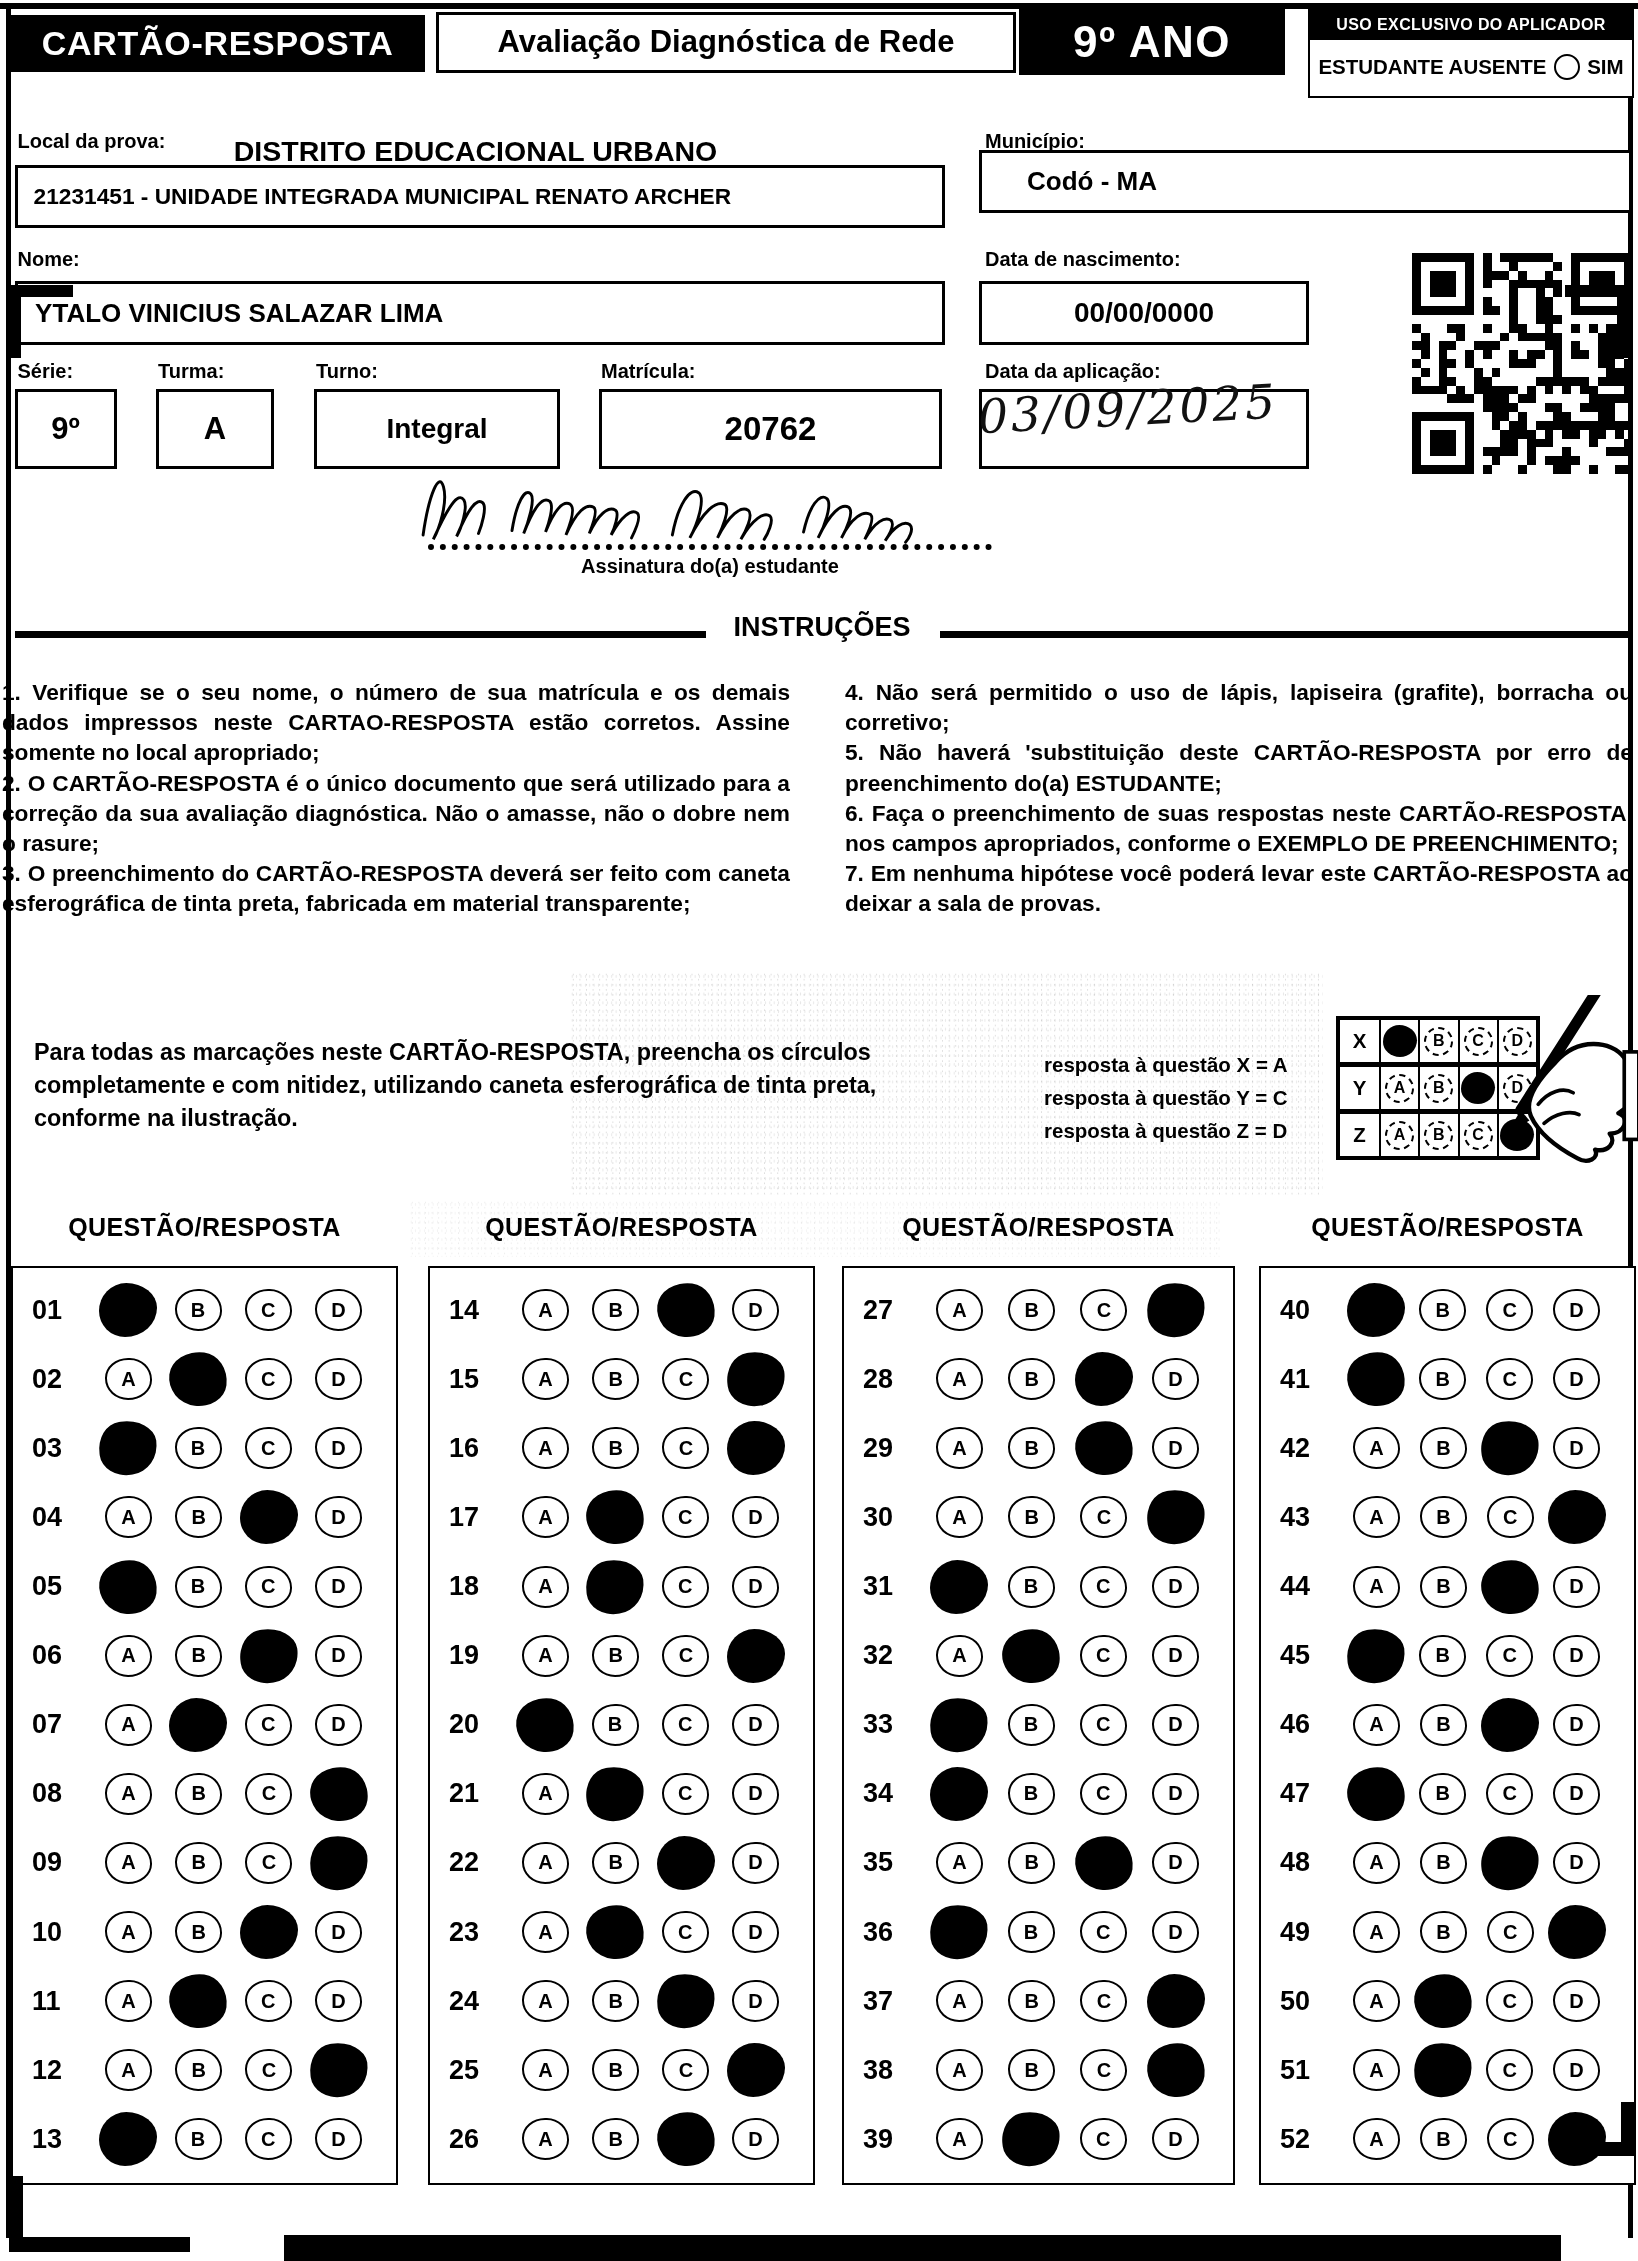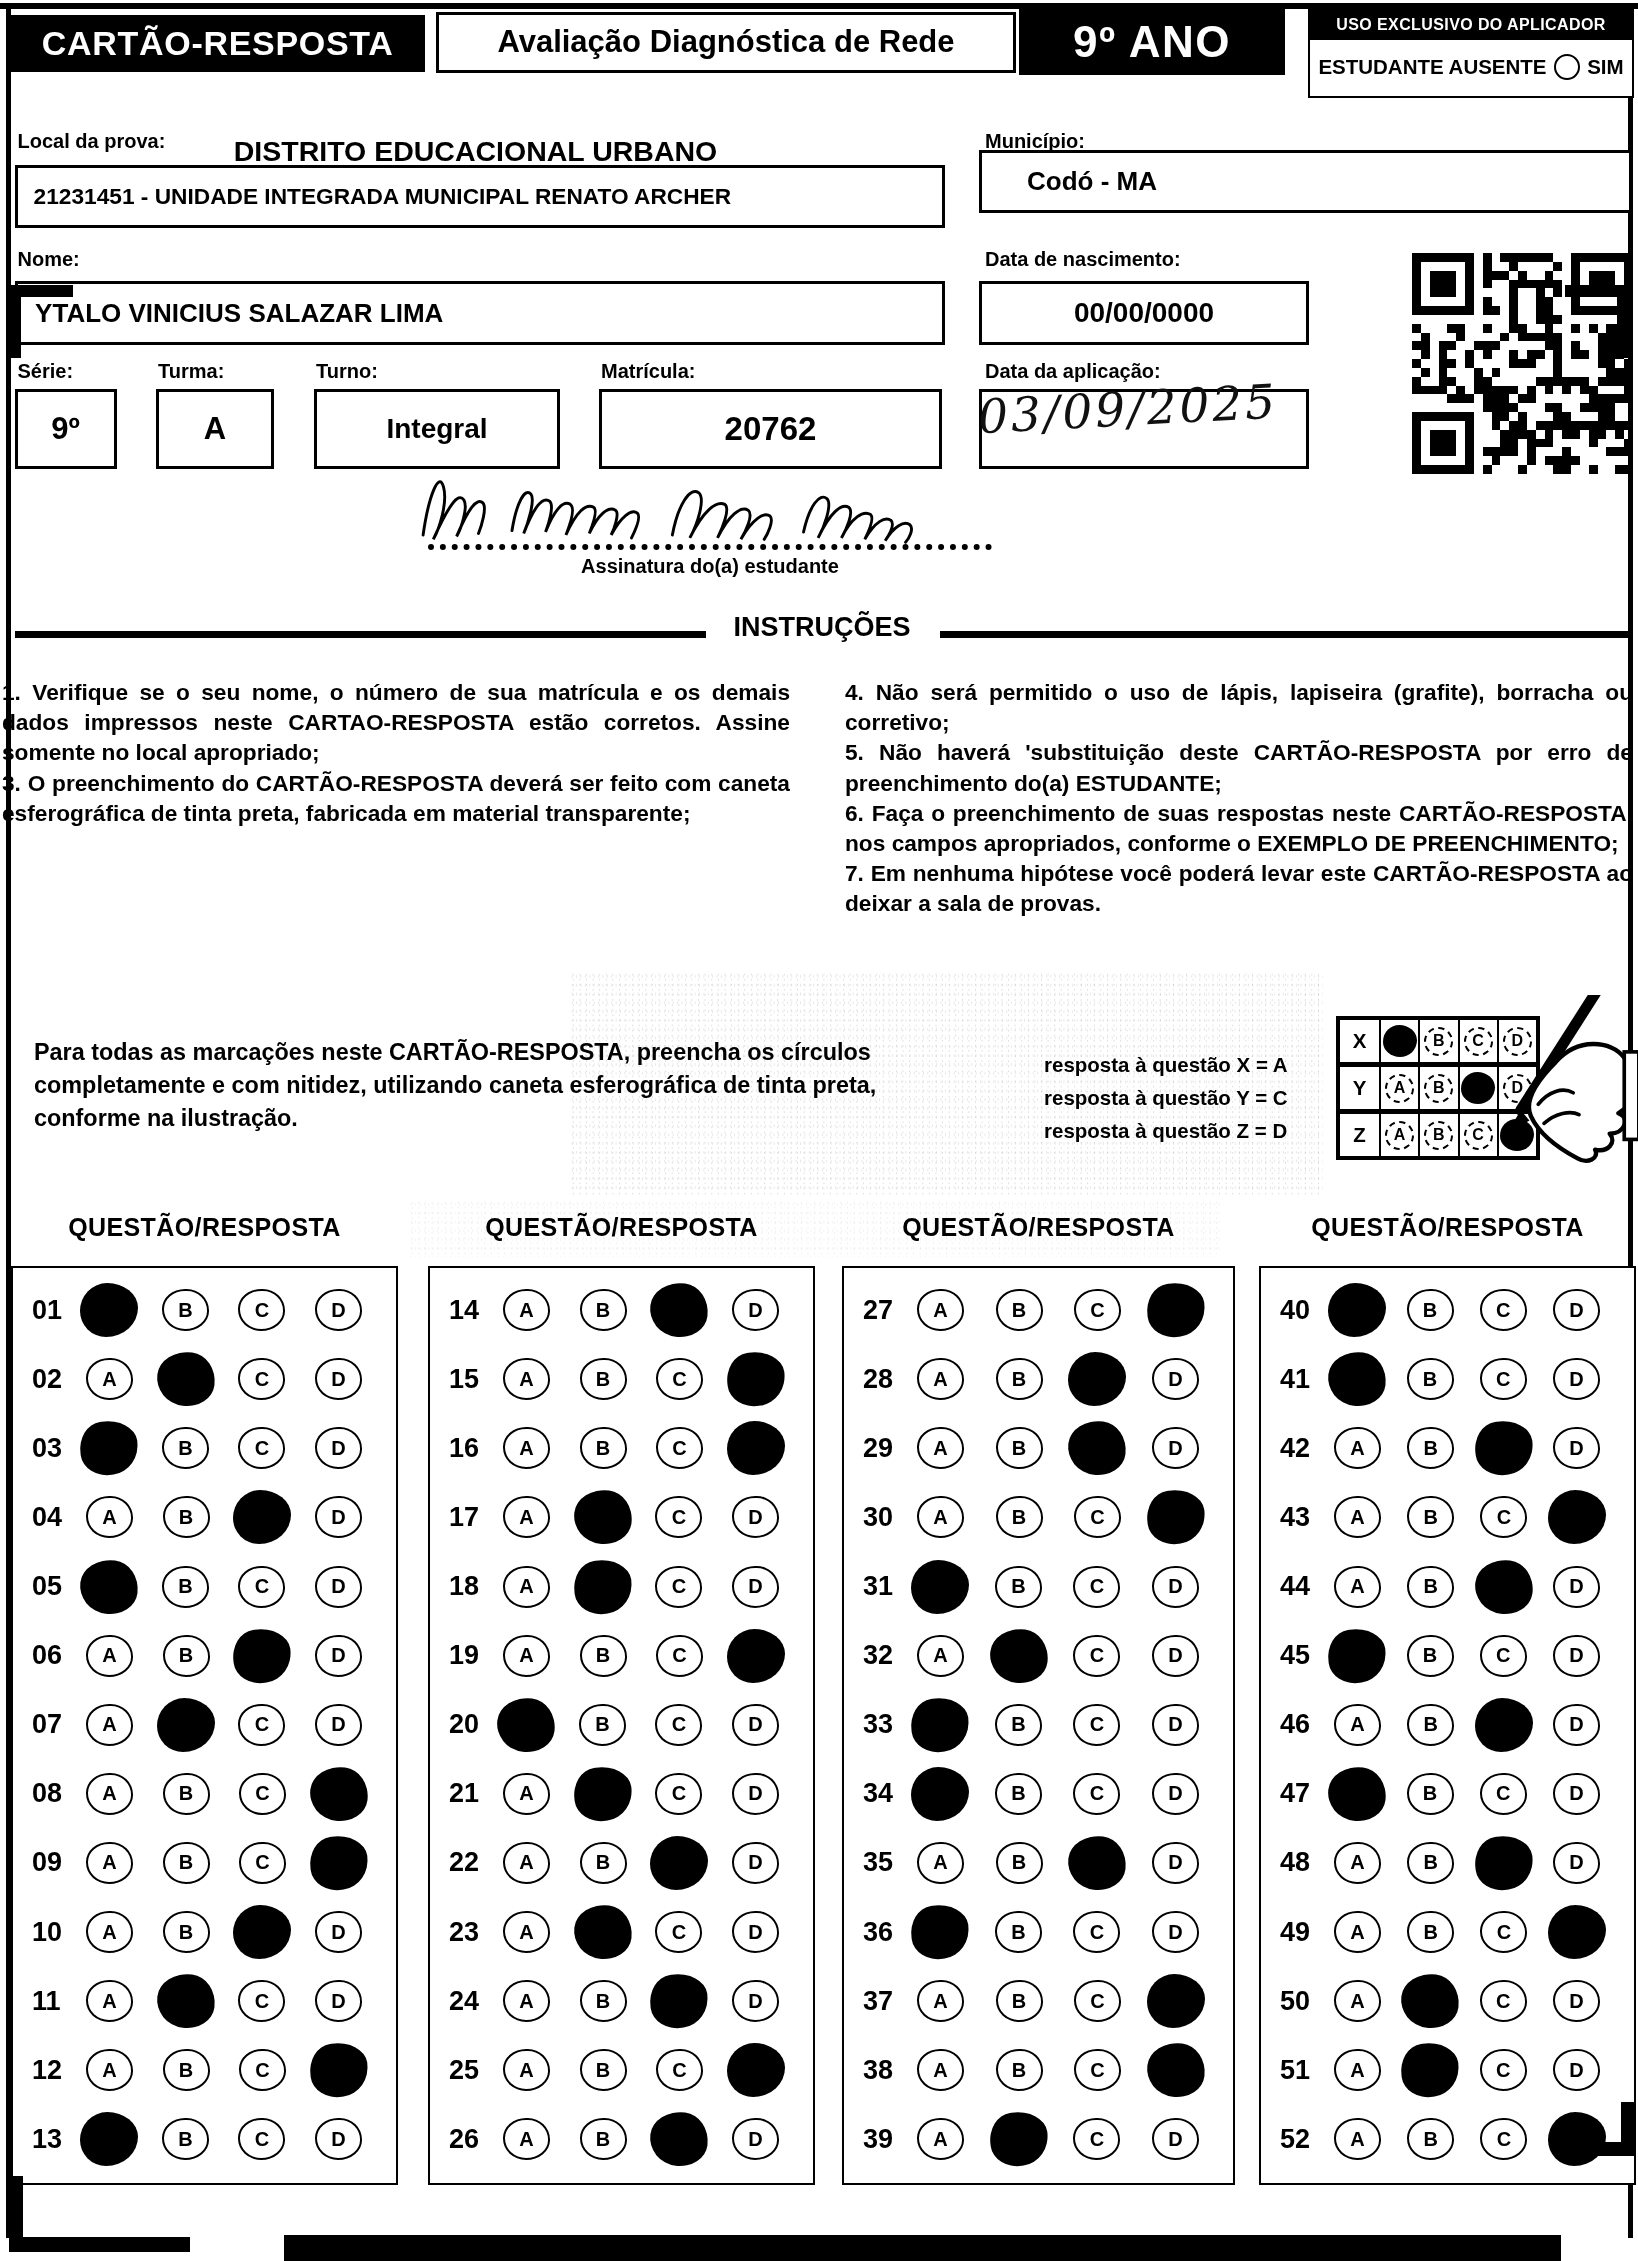--- a/index.html
+++ b/index.html
@@ -66,21 +66,21 @@
   .exbub { width:29px; height:29px; border:2.2px dashed #000; border-radius:50%;
     display:flex; align-items:center; justify-content:center; font-size:16px; font-weight:bold; box-sizing:border-box; }
   .exbub.filled { border:none; background:#000; width:34px; height:32px;
     border-radius:48% 52% 50% 50% / 52% 48% 52% 48%; }
 
   
   .qheader { top:1213px; height:32px; text-align:center; font-size:25px; font-weight:bold; letter-spacing:0.4px; }
   .qcol { position:absolute; top:1266px; height:919px; border:2.9px solid #000; box-sizing:border-box; background:#fff; }
   .rows { display:flex; flex-direction:column; justify-content:space-between; height:100%;
     padding:10.2px 0 11.7px 0; box-sizing:border-box; }
-  .qrow { display:flex; align-items:center; height:64px; }
+  .qrow { display:flex; align-items:center; height:64px;gap:19px; }
   .qnum { flex:0 0 73px; padding-left:19px; font-size:27px; font-weight:bold; box-sizing:border-box; }
   .bubs { display:flex; flex:1; justify-content:space-between; align-items:center; padding-right:34px; }
   .bub { width:47px; height:42px; border:2.2px solid #000;
     border-radius:50% 48% 52% 50% / 48% 52% 48% 52%;
     display:flex; align-items:center; justify-content:center;
     font-size:20px; font-weight:bold; box-sizing:border-box; background:#fff; }
   .bub.filled { border:none; background:#000; width:58px; height:54px; margin:-5.8px;
     border-radius:47% 53% 55% 45% / 52% 46% 54% 48%; }
   .bub.filled.v1 { transform:rotate(7deg);  border-radius:55% 45% 50% 50% / 48% 55% 45% 52%; }
   .bub.filled.v2 { transform:rotate(-8deg); border-radius:42% 58% 50% 50% / 55% 45% 58% 45%; }
@@ -391,20 +391,21 @@
 
   <div class="abs bracket-tl"></div>
   <div class="abs bracket-tr"></div>
 
   <div class="abs inst-rule-l"></div>
   <div class="abs inst-rule-r"></div>
   <div class="abs inst-title">INSTRUÇÕES</div>
 
   <div class="abs inst-col inst-left">
     <p>1. Verifique se o seu nome, o número de sua matrícula e os demais dados impressos neste CARTAO-RESPOSTA estão corretos. Assine somente no local apropriado;</p>
+    <p>2. O CARTÃO-RESPOSTA é o único documento que será utilizado para a correção da sua avaliação diagnóstica. Não o amasse, não o dobre nem o rasure;</p>
     <p>3. O preenchimento do CARTÃO-RESPOSTA deverá ser feito com caneta esferográfica de tinta preta, fabricada em material transparente;</p>
   </div>
   <div class="abs inst-col inst-right">
     <p>4. Não será permitido o uso de lápis, lapiseira (grafite), borracha ou corretivo;</p>
     <p>5. Não haverá 'substituição deste CARTÃO-RESPOSTA por erro de preenchimento do(a) ESTUDANTE;</p>
     <p>6. Faça o preenchimento de suas respostas neste CARTÃO-RESPOSTA, nos campos apropriados, conforme o EXEMPLO DE PREENCHIMENTO;</p>
     <p>7. Em nenhuma hipótese você poderá levar este CARTÃO-RESPOSTA ao deixar a sala de provas.</p>
   </div>
 
   <div class="noise" style="left:570px; top:972px; width:753px; height:223px;"></div>

